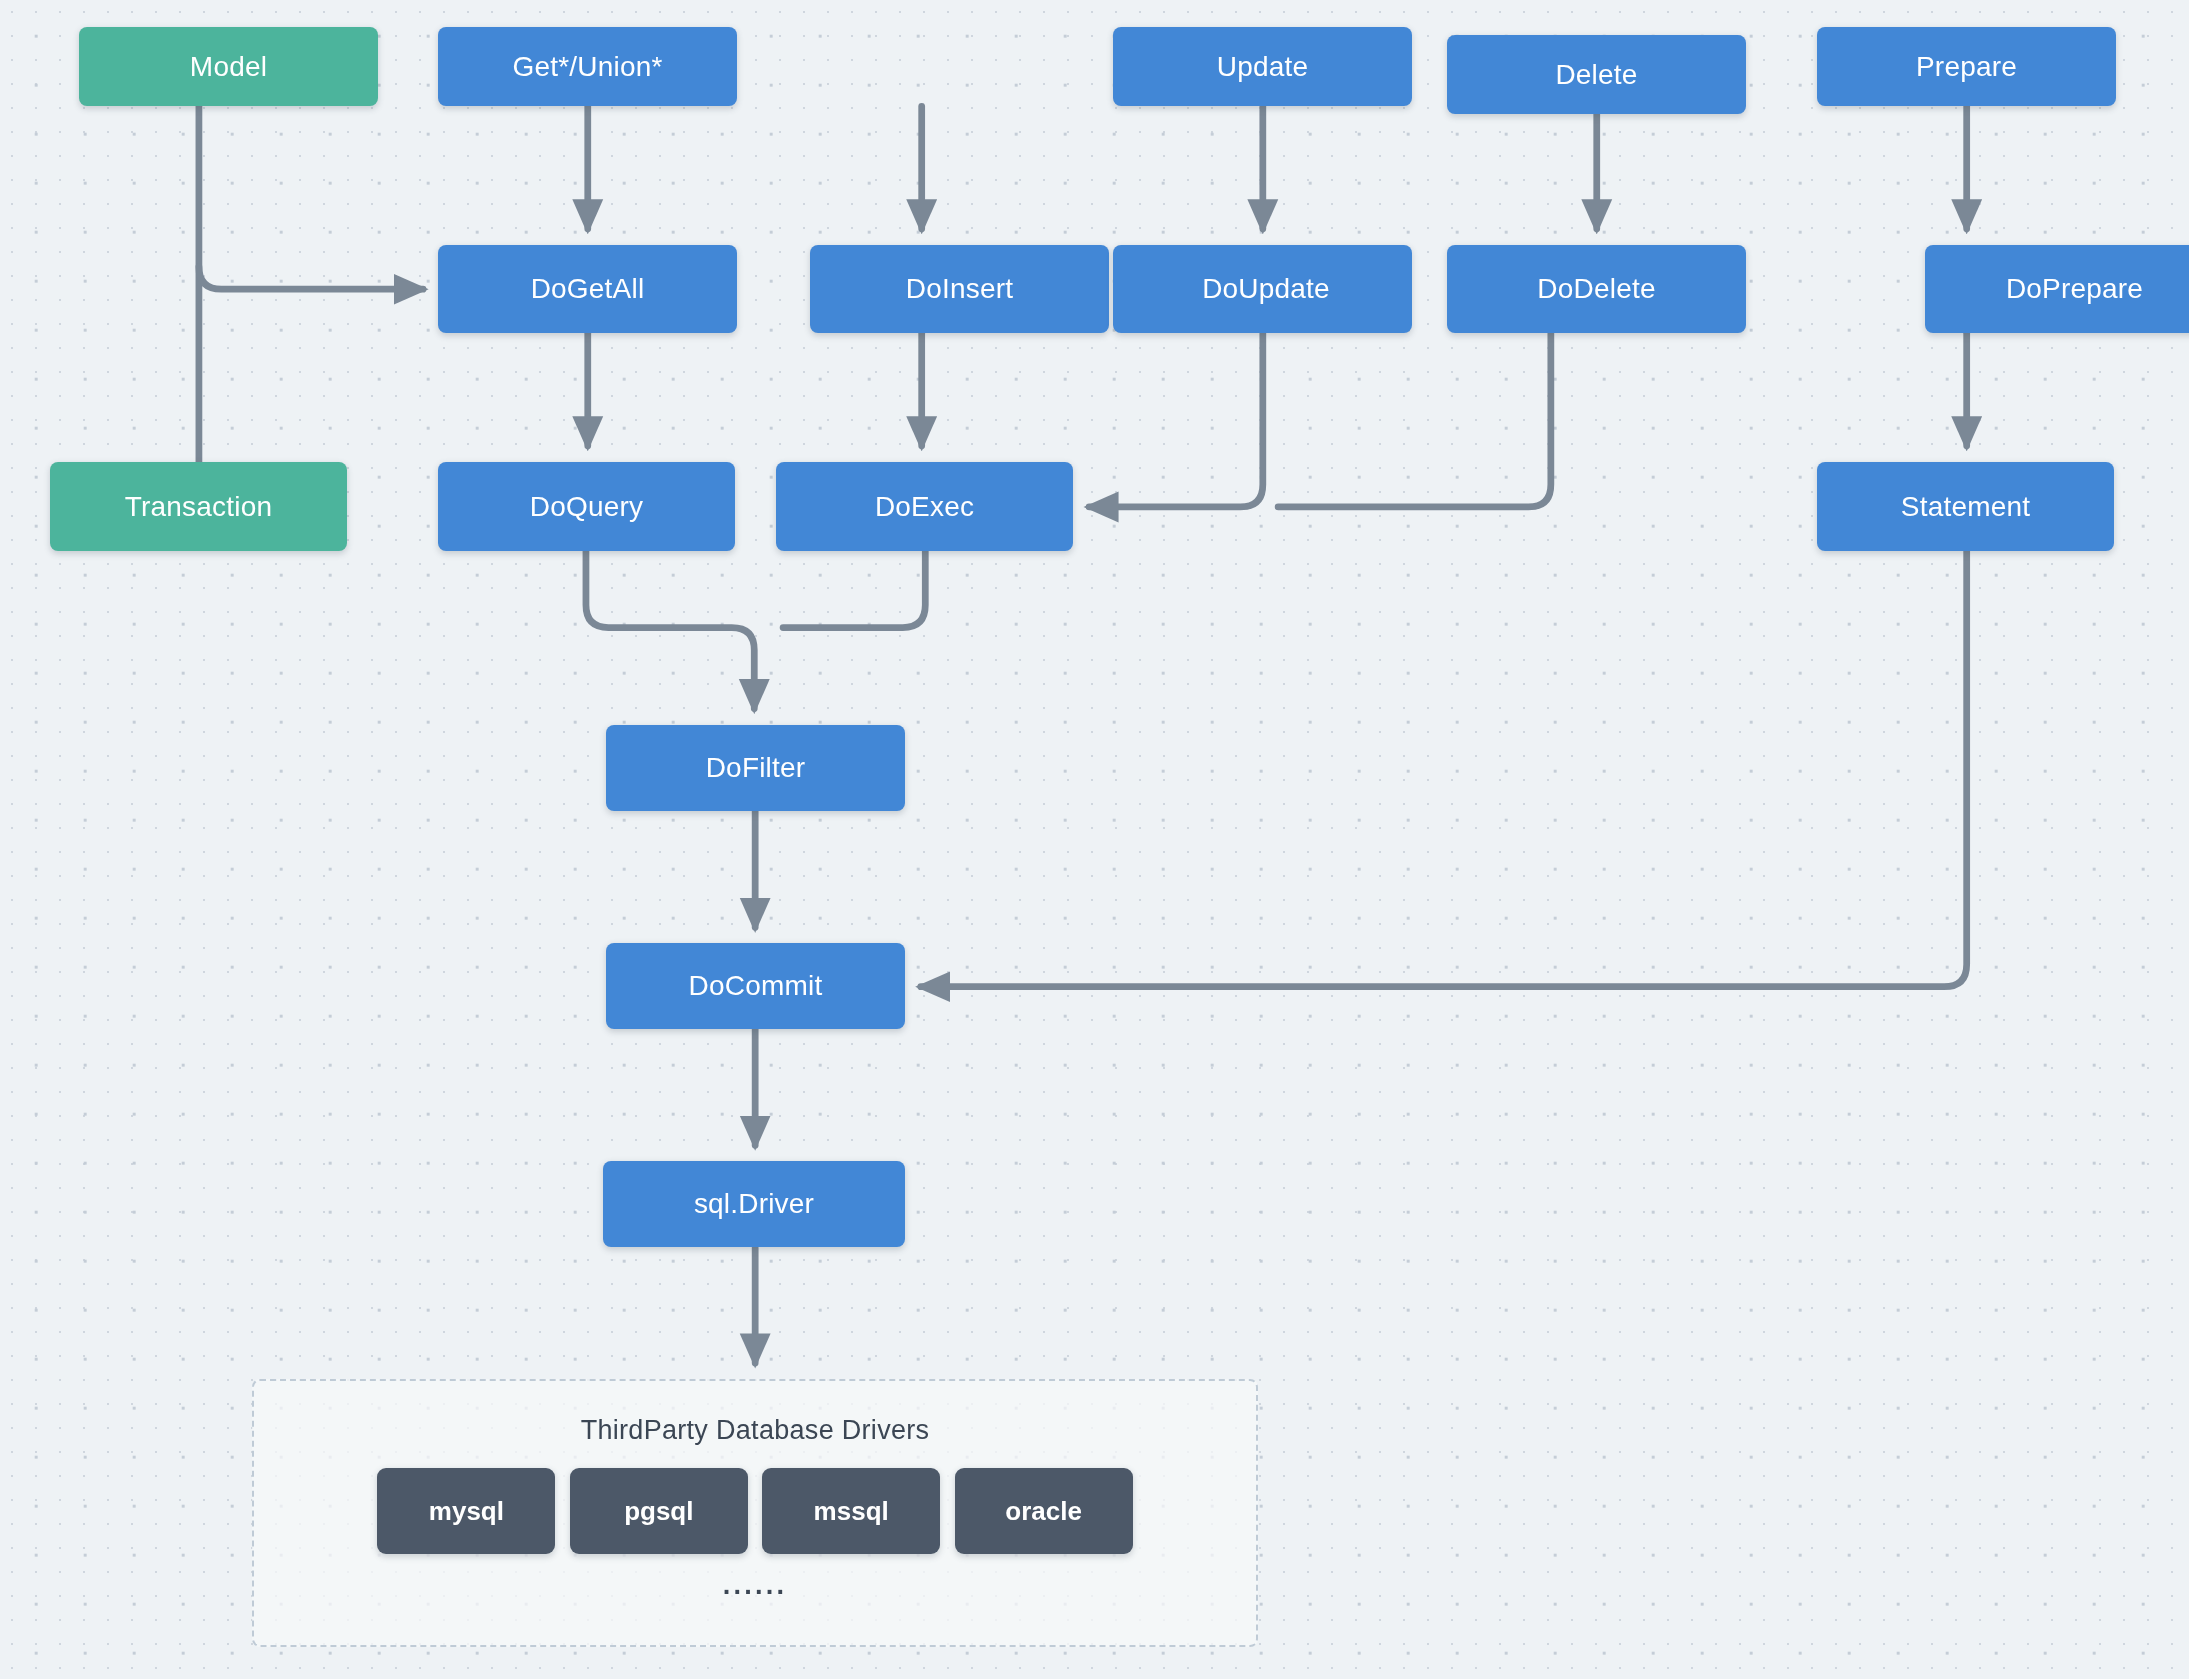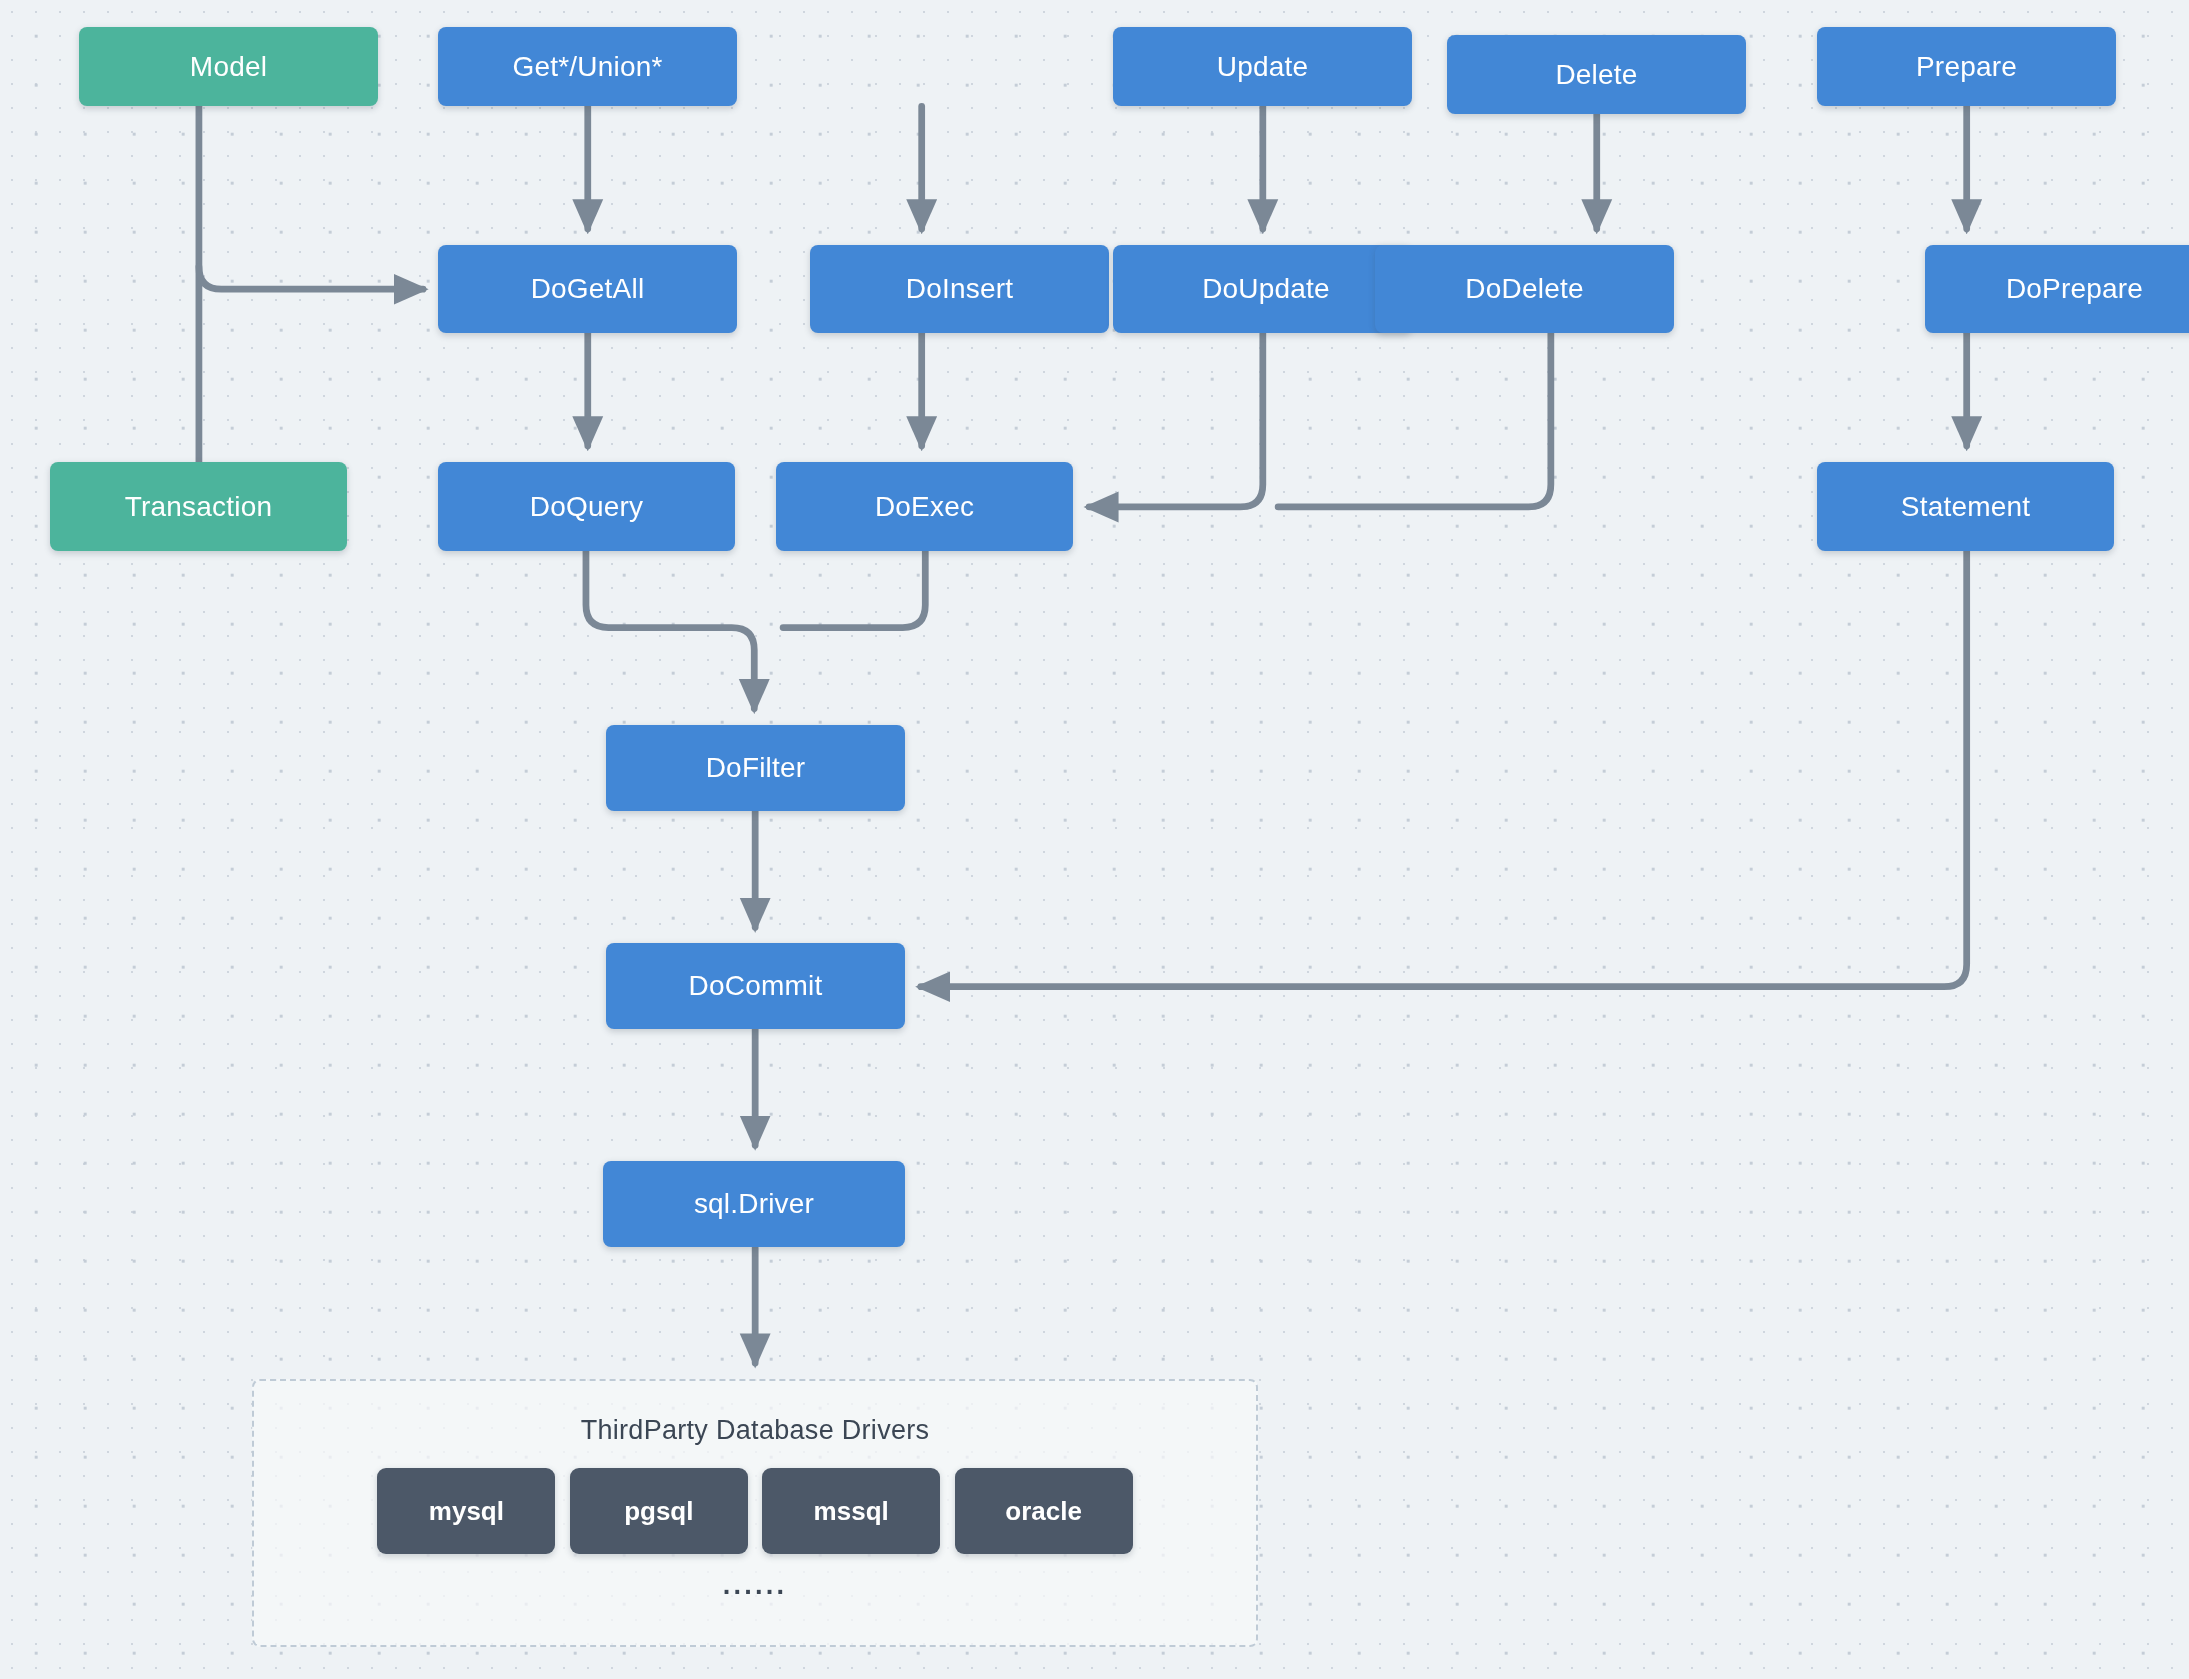--- a/index.html
+++ b/index.html
@@ -161,21 +161,21 @@
 
   <div class="node blue" style="left:438px;top:245px;width:299px;height:88px;">
     <span>DoGetAll</span>
   </div>
   <div class="node blue" style="left:772px;top:245px;width:299px;height:88px;margin-left:38px;">
     <span>DoInsert</span>
   </div>
   <div class="node blue" style="left:1113px;top:245px;width:299px;height:88px;padding-left:7px;">
     <span>DoUpdate</span>
   </div>
-  <div class="node blue" style="left:1375px;top:245px;width:299px;height:88px;text-align:right;">
+  <div class="node blue" style="left:1447px;top:245px;width:299px;height:88px;text-align:right;">
     <span>DoDelete</span>
   </div>
   <div class="node blue" style="left:1925px;top:245px;width:299px;height:88px;">
     <span>DoPrepare</span>
   </div>
 
   <div class="node green" style="left:50px;top:462px;width:297px;height:89px;">
     <span>Transaction</span>
   </div>
   <div class="node blue" style="left:438px;top:462px;width:297px;height:89px;">

